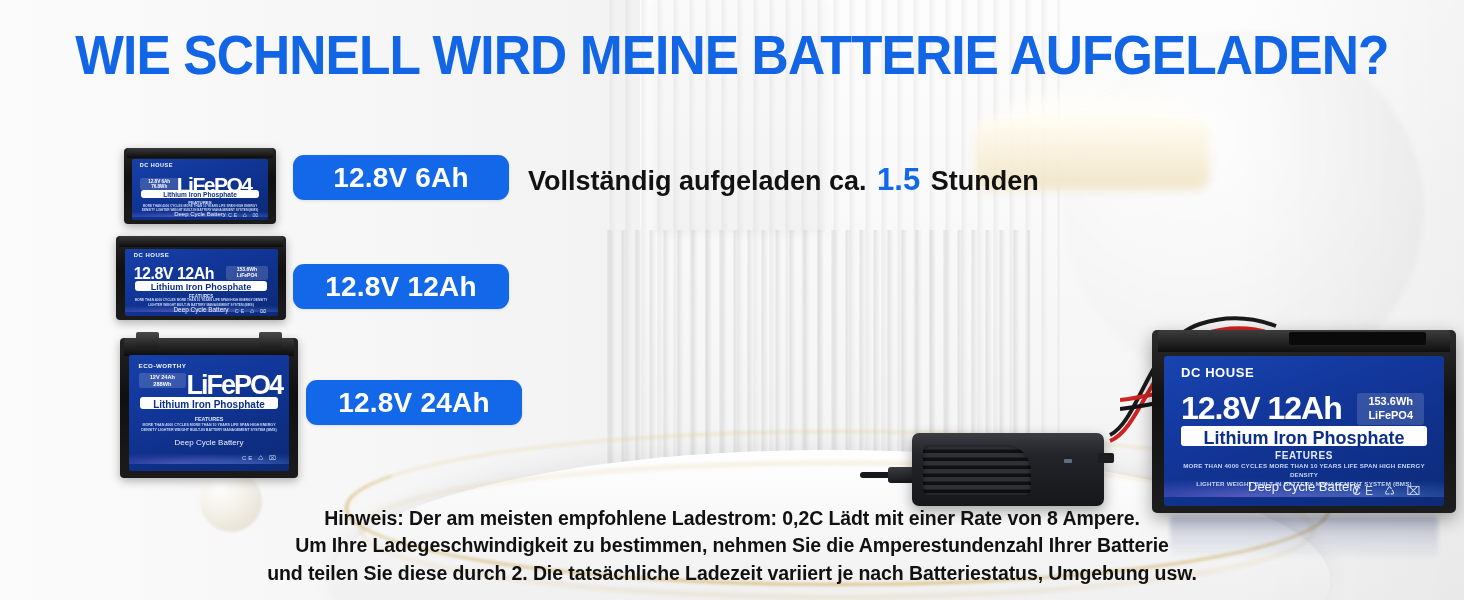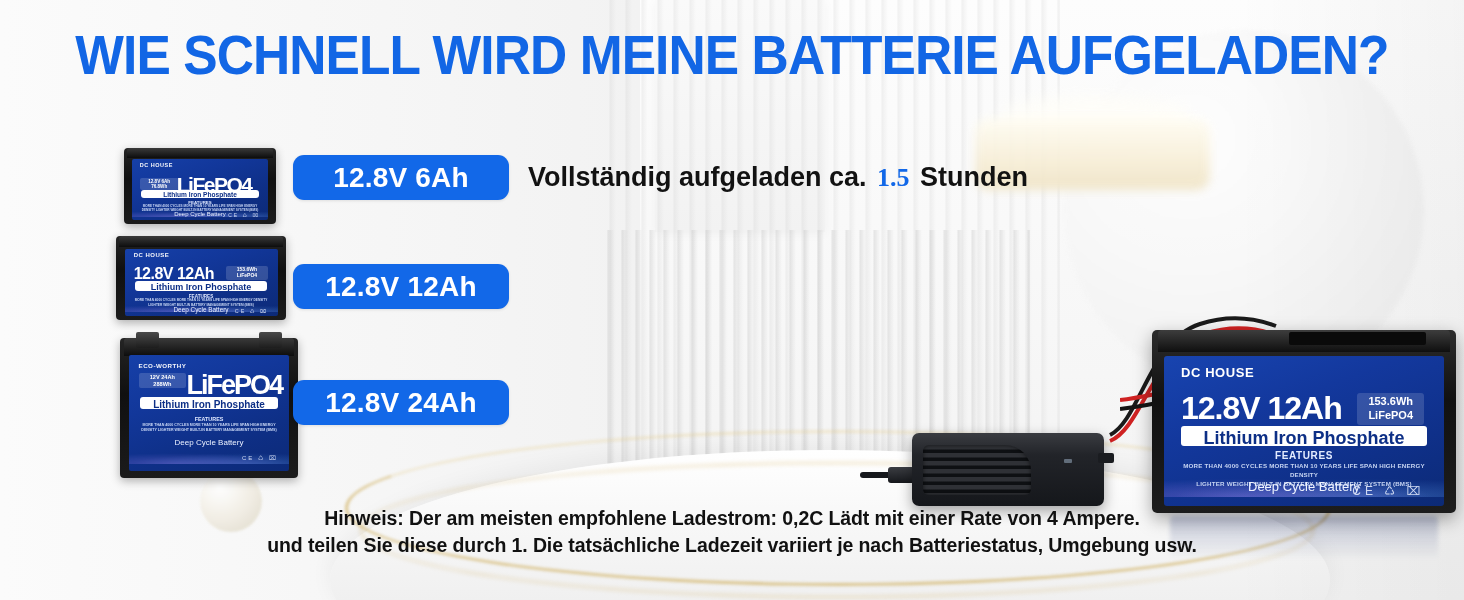--- a/index.html
+++ b/index.html
@@ -67,27 +67,27 @@
 
   .badge{
     position:absolute;width:216px;height:45px;border-radius:11px;
     background:#1268e8;
     display:flex;align-items:center;justify-content:center;
     color:#ffffff;font-weight:700;font-size:28px;letter-spacing:.2px;
     box-shadow:0 1px 3px rgba(0,0,0,.10);
   }
   .badge-1{left:293px;top:155px;}
   .badge-2{left:293px;top:264px;}
-  .badge-3{left:293px;top:380px;}
+  .badge-3{left:306px;top:380px;}
 
   .desc{position:absolute;font-weight:700;font-size:27px;color:#121212;white-space:nowrap;}
   .desc-1{left:528px;top:162px;}
   .desc-2{left:528px;top:271px;}
   .desc-3{left:528px;top:387px;}
-  .hrs{color:#1268e8;font-weight:700;font-size:26px;padding:0 3px;font-family:Liberation Serif, serif;}
+  .hrs{color:#1268e8;font-weight:700;font-size:31px;padding:0 3px;}
 
   
   .footer{position:absolute;left:0;right:0;top:505px;text-align:center;
     font-weight:700;font-size:19.5px;color:#111;line-height:1.40;letter-spacing:-.1px;}
   .footer div{white-space:nowrap;}
 
   
   .batt{position:absolute;}
   .batt .case{position:absolute;inset:0;border-radius:4px;
     background:linear-gradient(180deg,#242424,#101010 40%,#1b1b1b);
@@ -337,17 +337,18 @@
   <div id="charger">
     <div class="jackcord"></div>
     <div class="jack"></div>
     <div class="body"></div>
     <div class="vents"></div>
     <div class="led"></div>
     <div class="outlead"></div>
   </div>
 
   <div class="footer">
-    <div>Hinweis: Der am meisten empfohlene Ladestrom: 0,2C Lädt mit einer Rate von 4 Ampere.</div>
-    <div>und teilen Sie diese durch 1. Die tatsächliche Ladezeit variiert je nach Batteriestatus, Umgebung usw.</div>
+    <div>Hinweis: Der am meisten empfohlene Ladestrom: 0,2C Lädt mit einer Rate von 8 Ampere.</div>
+    <div>Um Ihre Ladegeschwindigkeit zu bestimmen, nehmen Sie die Amperestundenzahl Ihrer Batterie</div>
+    <div>und teilen Sie diese durch 2. Die tatsächliche Ladezeit variiert je nach Batteriestatus, Umgebung usw.</div>
   </div>
 
 </div>
 
 </body></html>

